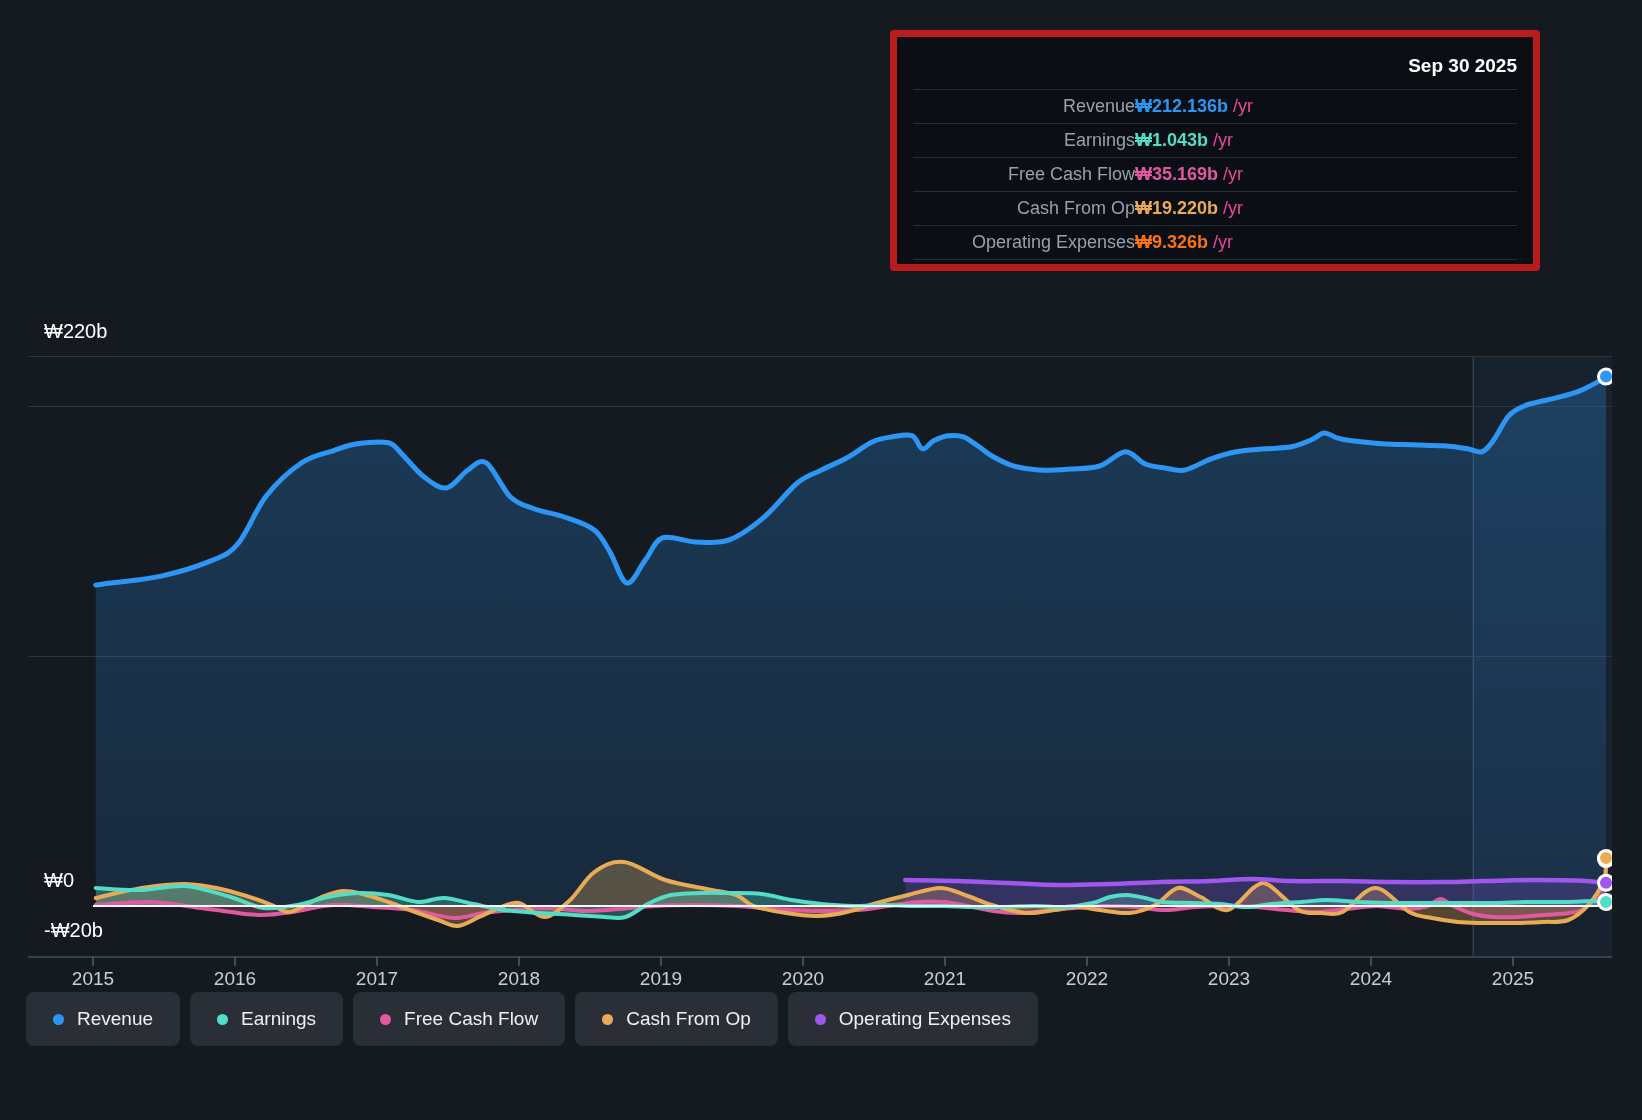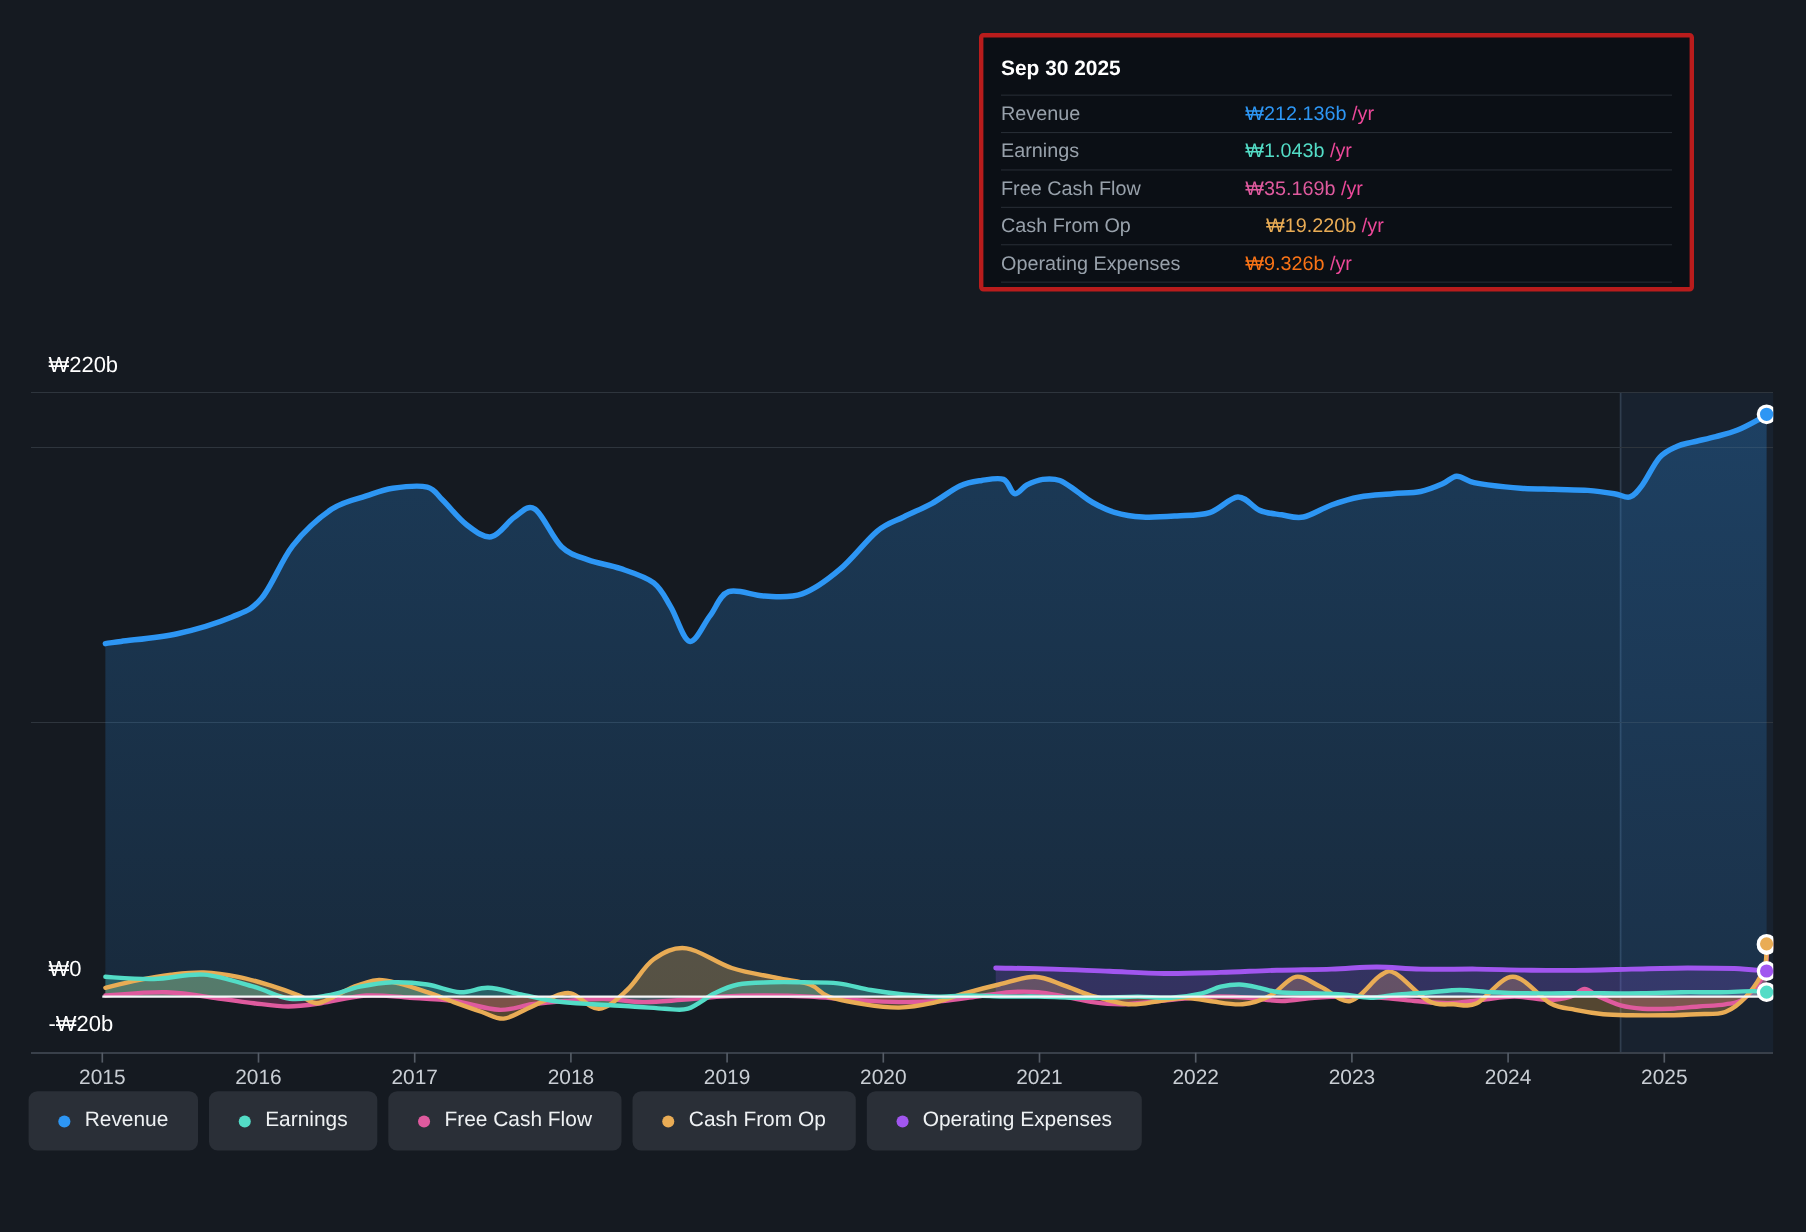--- a/index.html
+++ b/index.html
@@ -1,28 +1,28 @@
 <!DOCTYPE html>
 <html><head>
 <meta charset="utf-8">
 <style>
   html,body{margin:0;padding:0;background:#151a21;width:1642px;height:1120px;overflow:hidden;
     font-family:"Liberation Sans", sans-serif;}
   .stage{position:relative;width:1642px;height:1120px;background:#151a21;}
   svg{position:absolute;left:0;top:0;}
   
   .tooltip{position:absolute;left:890px;top:30px;width:650px;box-sizing:border-box;
-    background:#0b0f15;border:4px solid #b91c1c;border-radius:4px;padding:14px 16px 4px 16px;}
+    background:#0b0f15;border:7px solid #b91c1c;border-radius:4px;padding:14px 16px 4px 16px;text-align:right;}
   .tt-title{color:#ffffff;font-size:19px;font-weight:bold;padding:4px 0 12px 0;}
   .tt-row{display:flex;align-items:center;height:33px;border-top:1px solid #262c34;}
   .tt-row.sub{border-top:none;}
   .tt-row.last{border-bottom:1px solid #262c34;}
   .tt-label{width:222px;color:#98a1ab;font-size:18px;flex:none;}
   .tt-val{font-size:18px;color:#98a1ab;}
-  .tt-val b{font-weight:normal;}
+  .tt-val b{font-weight:bold;}
   .tt-suffix{color:#ec4899;font-weight:normal;}
   .tt-margin-pct{color:#ffffff;font-weight:bold;}
   
   .legend{position:absolute;left:26px;top:992px;display:flex;gap:10px;}
   .pill{display:flex;align-items:center;gap:13px;height:54px;padding:0 27px;
     background:#2a2f37;border-radius:8px;cursor:pointer;}
   .dot{width:11px;height:11px;border-radius:50%;flex:none;}
   .pill-label{color:#eef1f3;font-size:19px;}
 </style>
 </head>
@@ -101,21 +101,21 @@
         <div class="tt-row">
           <span class="tt-label">Earnings</span>
           <span class="tt-val"><b style="color: rgb(83, 220, 198);">₩1.043b</b><span class="tt-suffix"> /yr</span></span>
         </div>
         <div class="tt-row">
           <span class="tt-label">Free Cash Flow</span>
           <span class="tt-val"><b style="color: rgb(223, 90, 158);">₩35.169b</b><span class="tt-suffix"> /yr</span></span>
         </div>
         <div class="tt-row">
           <span class="tt-label">Cash From Op</span>
-          <span class="tt-val"><b style="color: rgb(233, 172, 85); margin-left: 19px;">₩19.220b</b><span class="tt-suffix"> /yr</span></span>
+          <span class="tt-val"><b style="color: rgb(233, 172, 85);">₩19.220b</b><span class="tt-suffix"> /yr</span></span>
         </div>
         <div class="tt-row last">
           <span class="tt-label">Operating Expenses</span>
           <span class="tt-val"><b style="color: #f97316;">₩9.326b</b><span class="tt-suffix"> /yr</span></span>
         </div>
       </div>
   </div>
 
   <div class="legend" id="legend">
       <div class="pill">

